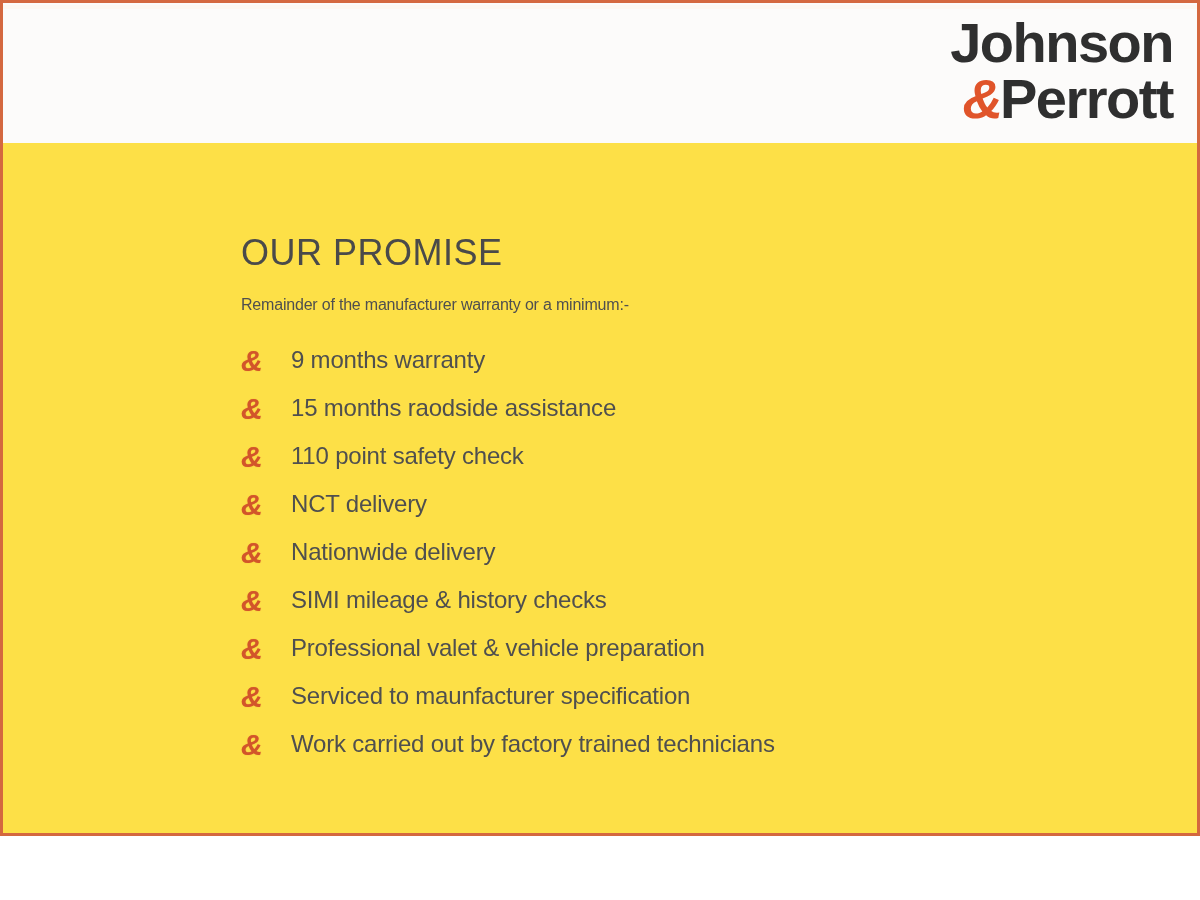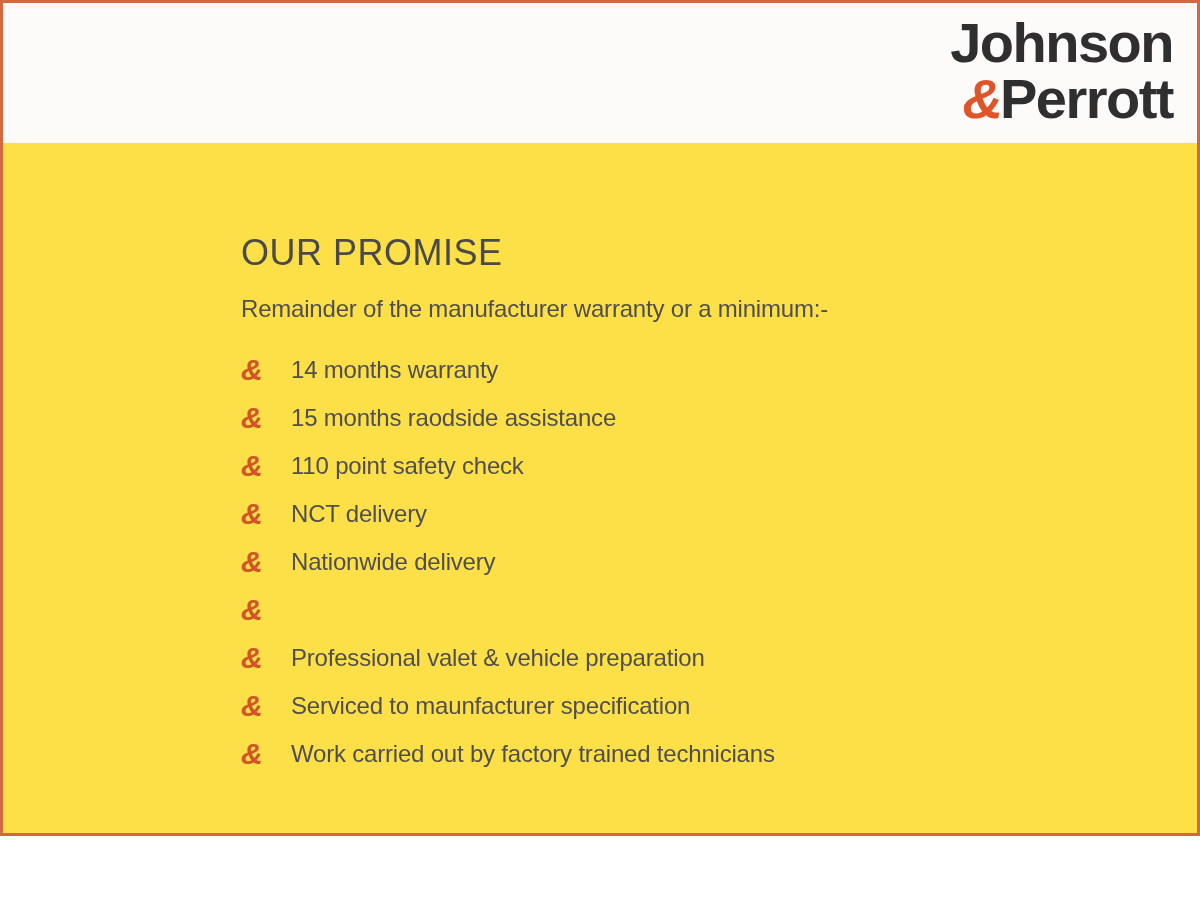--- a/index.html
+++ b/index.html
@@ -109,21 +109,21 @@
   .page-title {
     font-size: 36px;
     font-weight: normal;
     color: #4a4a4a;
     letter-spacing: 0.5px;
     margin: 0 0 22px 0;
     line-height: 1.1;
   }
 
   .subtitle {
-    font-size: 24px;
+    font-size: 16px;
     color: #4f4f4f;
     margin: 12px 0 30px 0;
     line-height: 1.2;
     letter-spacing: -0.2px;
   }
 
   .promise-list {
     list-style: none;
     margin: 0;
     padding: 0;
@@ -169,40 +169,41 @@
   <div class="content">
     <div class="inner">
 
       <h1 class="page-title">OUR PROMISE</h1>
 
       <p class="subtitle">Remainder of the manufacturer warranty or a minimum:-</p>
 
       <ul class="promise-list">
         <li class="promise-item">
           <span class="bullet-amp">&amp;</span>
-          <span class="promise-text">14 months warranty</span>
+          <span class="promise-text">9 months warranty</span>
         </li>
         <li class="promise-item">
           <span class="bullet-amp">&amp;</span>
           <span class="promise-text">15 months raodside assistance</span>
         </li>
         <li class="promise-item">
           <span class="bullet-amp">&amp;</span>
           <span class="promise-text">110 point safety check</span>
         </li>
         <li class="promise-item">
           <span class="bullet-amp">&amp;</span>
           <span class="promise-text">NCT delivery</span>
         </li>
         <li class="promise-item">
           <span class="bullet-amp">&amp;</span>
           <span class="promise-text">Nationwide delivery</span>
         </li>
         <li class="promise-item">
           <span class="bullet-amp">&amp;</span>
+          <span class="promise-text">SIMI mileage &amp; history checks</span>
         </li>
         <li class="promise-item">
           <span class="bullet-amp">&amp;</span>
           <span class="promise-text">Professional valet &amp; vehicle preparation</span>
         </li>
         <li class="promise-item">
           <span class="bullet-amp">&amp;</span>
           <span class="promise-text">Serviced to maunfacturer specification</span>
         </li>
         <li class="promise-item">

